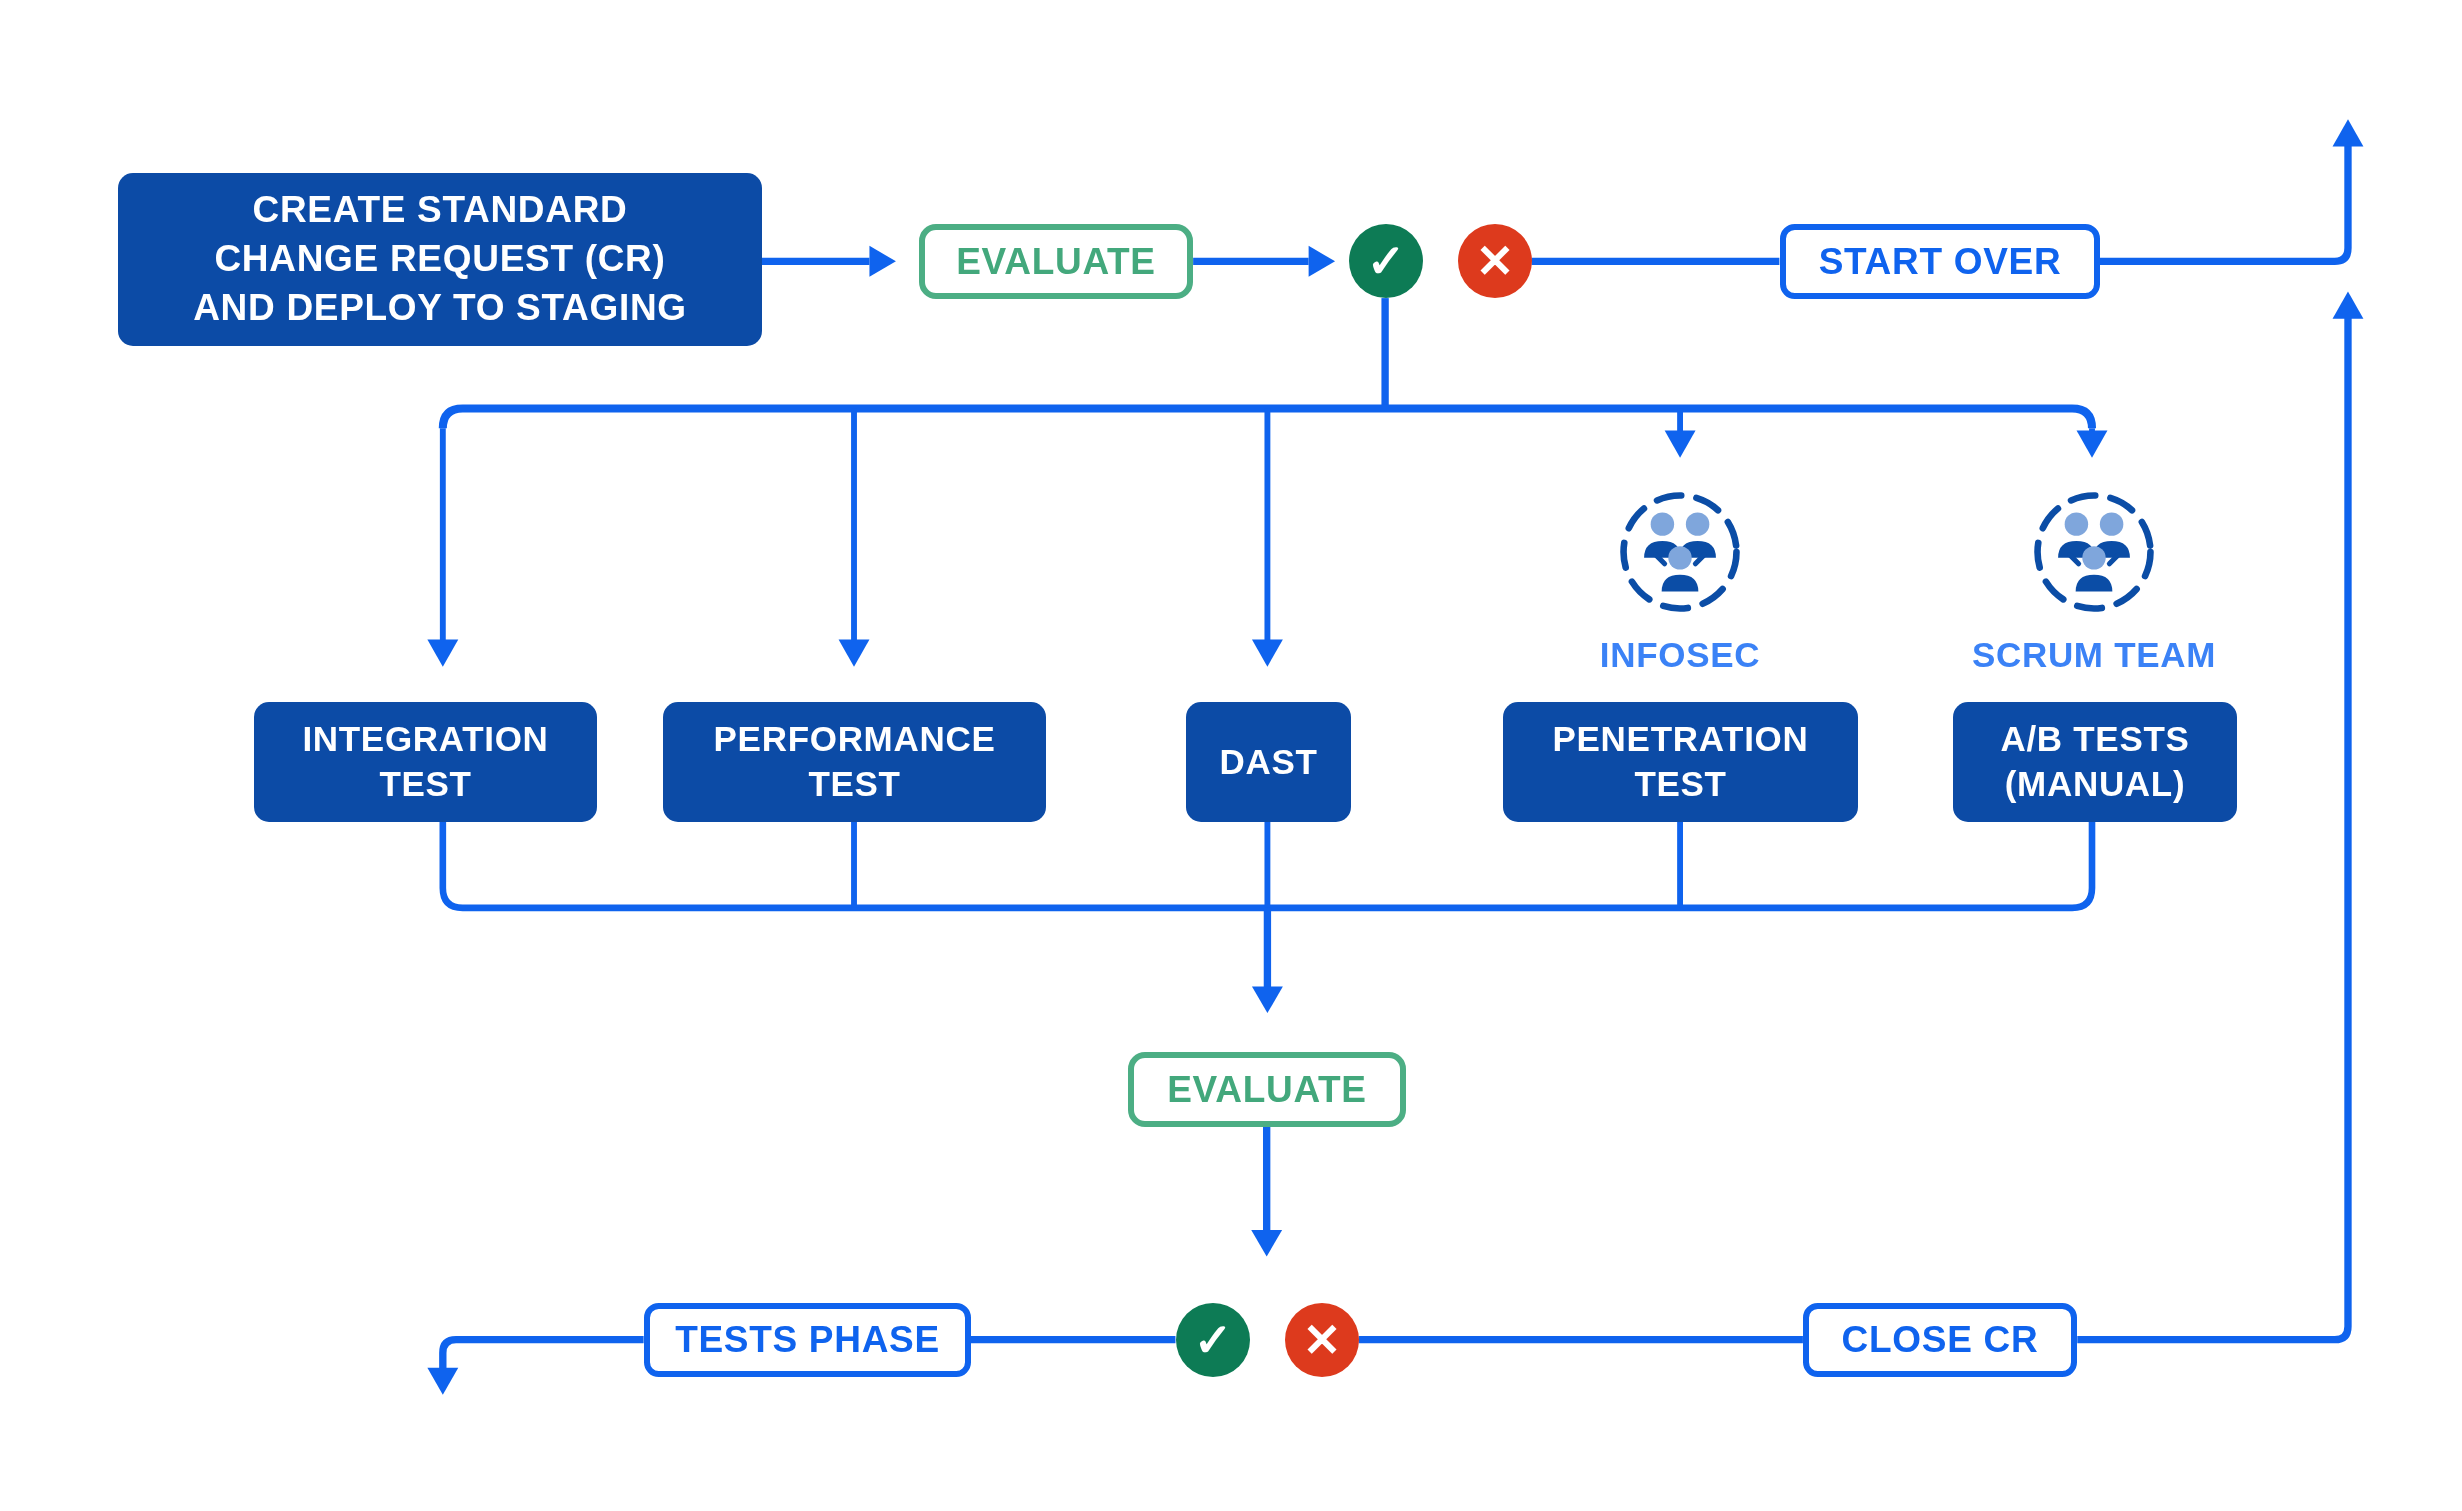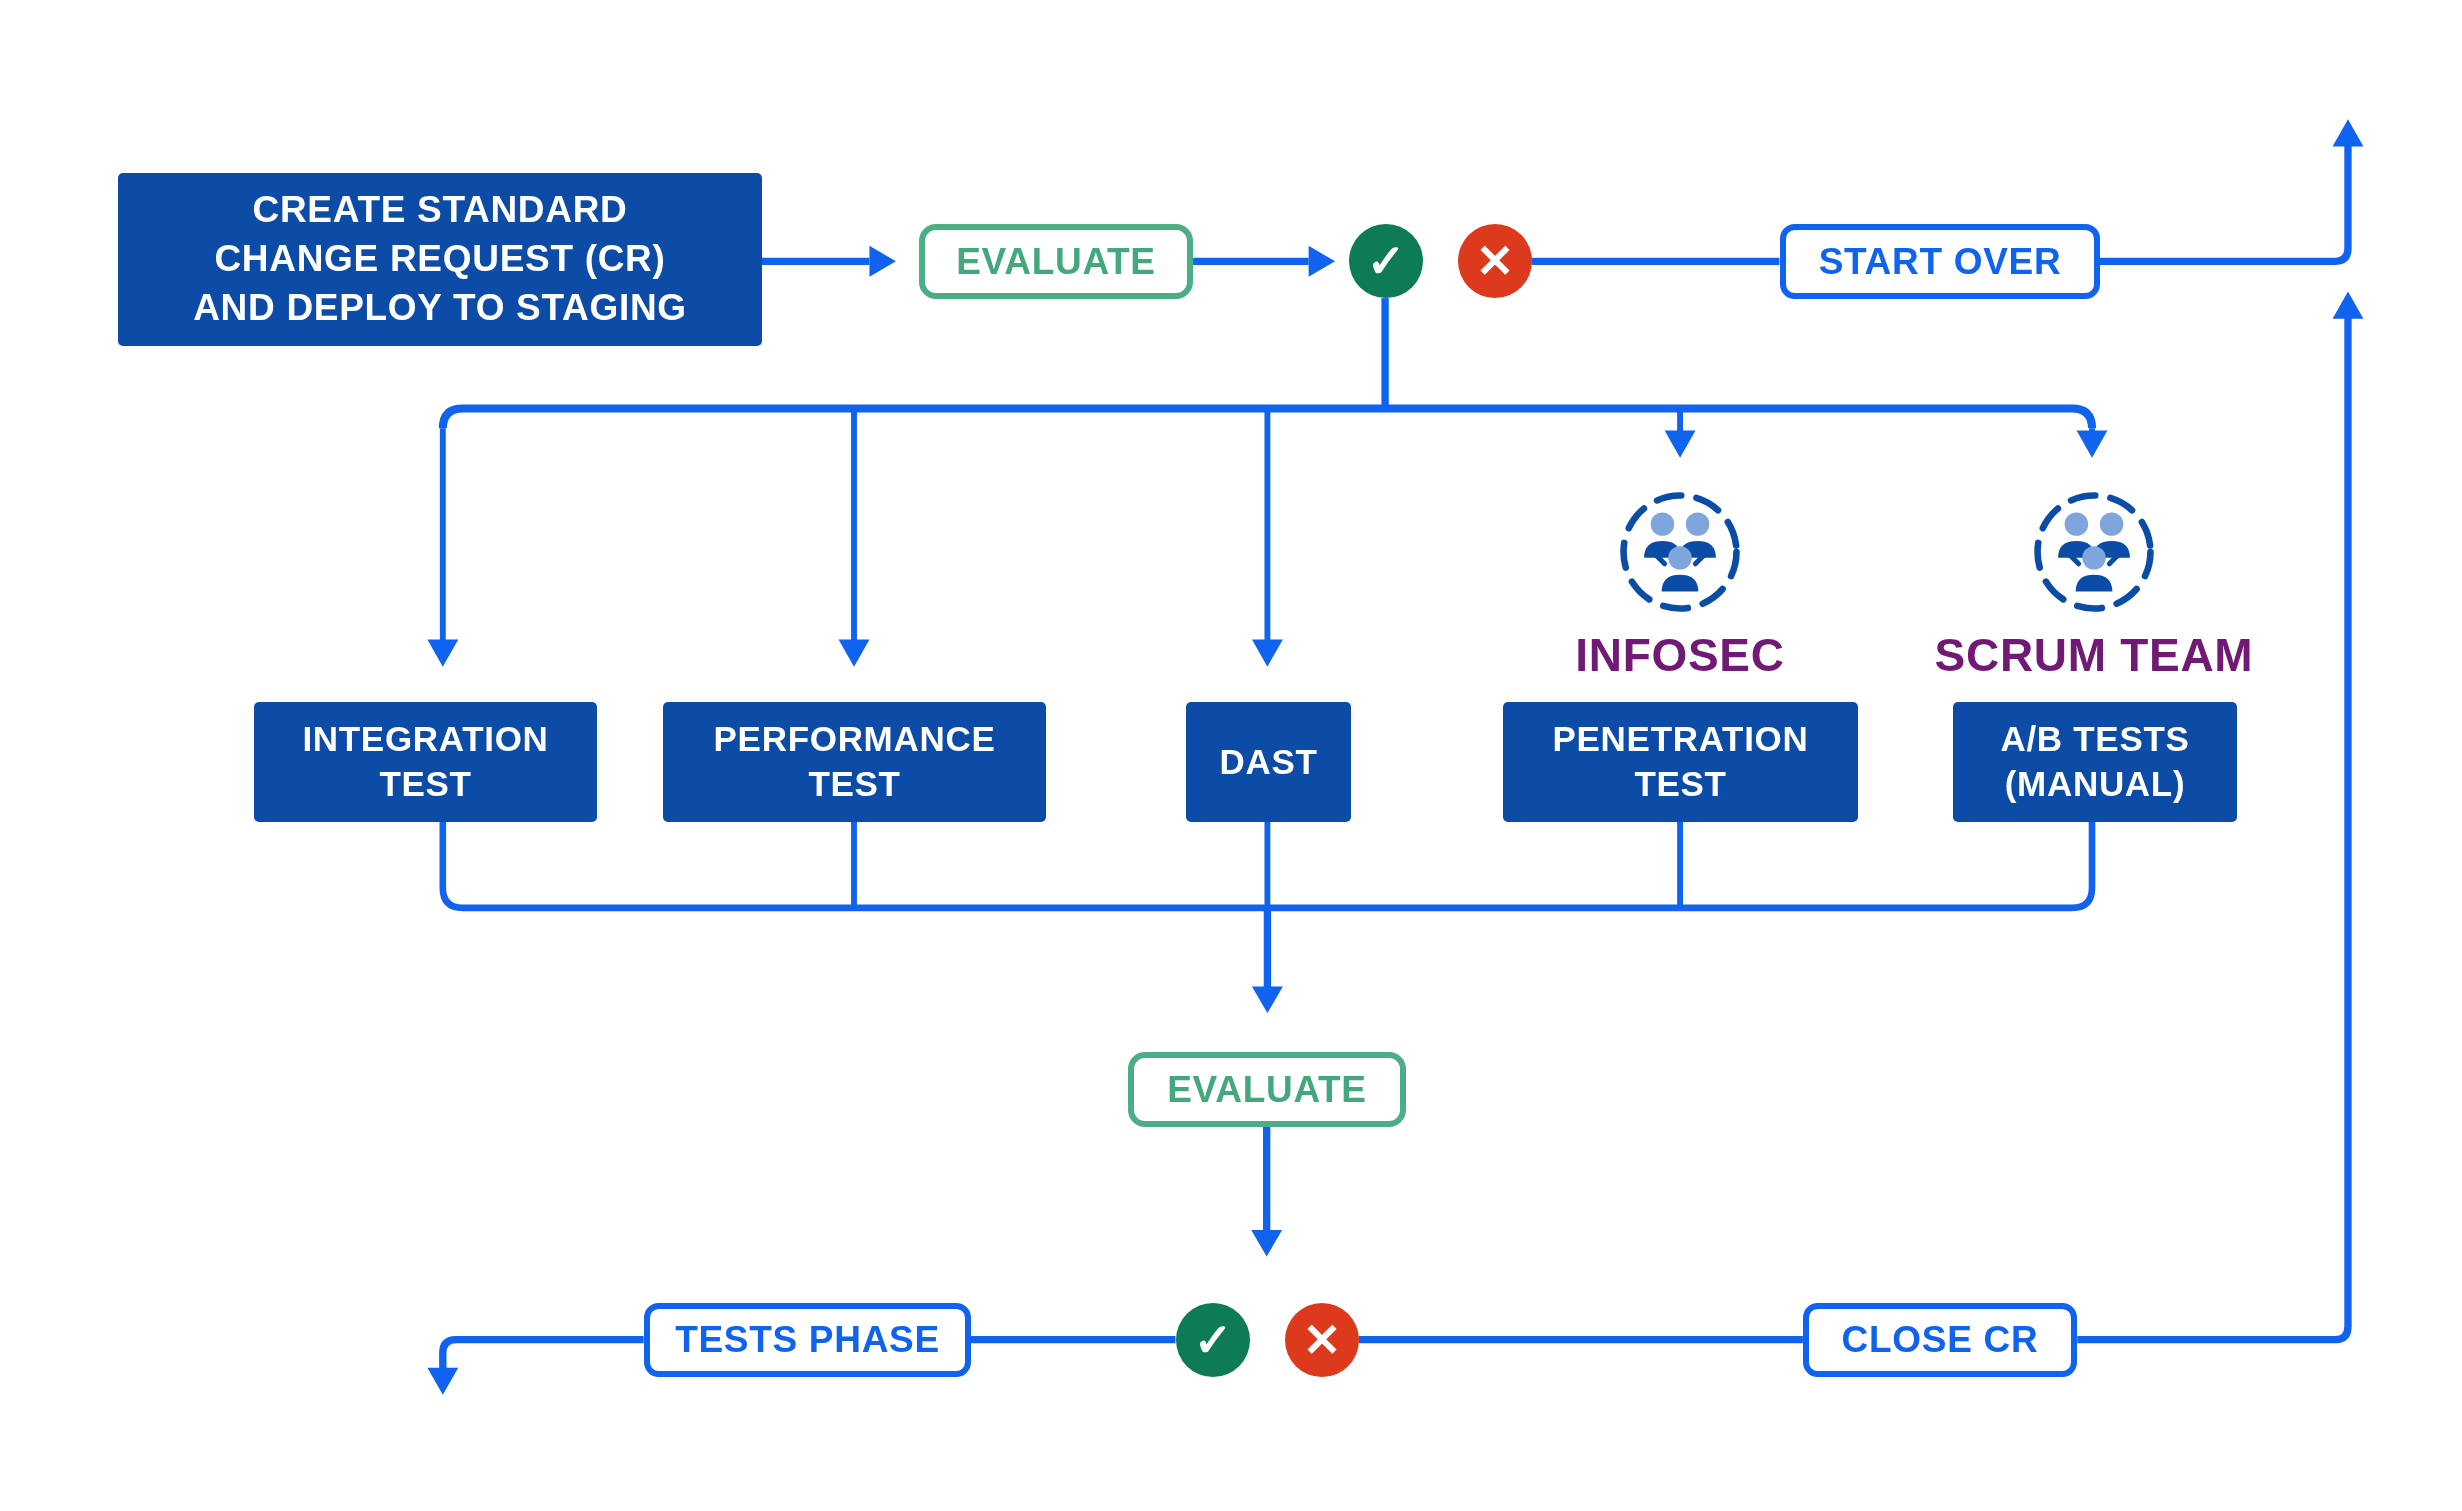--- a/index.html
+++ b/index.html
@@ -27,21 +27,21 @@
   }
   .node .label {
     display: block;
     width: 100%;
     white-space: pre-line;
     letter-spacing: 0.7px;
   }
   .box-primary {
     background: #0c4ba6;
     color: #ffffff;
-    border-radius: 5px;
+    border-radius: 15px;
     font-size: 35px;
     line-height: 1.28;
   }
   .box-primary.big { font-size: 37px; line-height: 1.32; }
   .box-outline-green {
     background: #ffffff;
     border: 6.6px solid #4cae84;
     color: #43a87c;
     border-radius: 17px;
     font-size: 37px;
@@ -64,23 +64,23 @@
     font-weight: bold;
     line-height: 1;
     letter-spacing: 0;
   }
   .status-pass { background: #0d7b55; }
   .status-fail { background: #dd3a1d; }
   .team-icon { position: absolute; width: 132px; height: 132px; }
   .team-label {
     position: absolute;
     height: 38px;
-    font-size: 46px;
+    font-size: 35px;
     font-weight: bold;
-    color: #701a75;
+    color: #3b82f6;
     letter-spacing: 0.7px;
     text-align: center;
     line-height: 38px;
   }
 </style>
 </head>
 <body>
 
 <div class="canvas">
 

